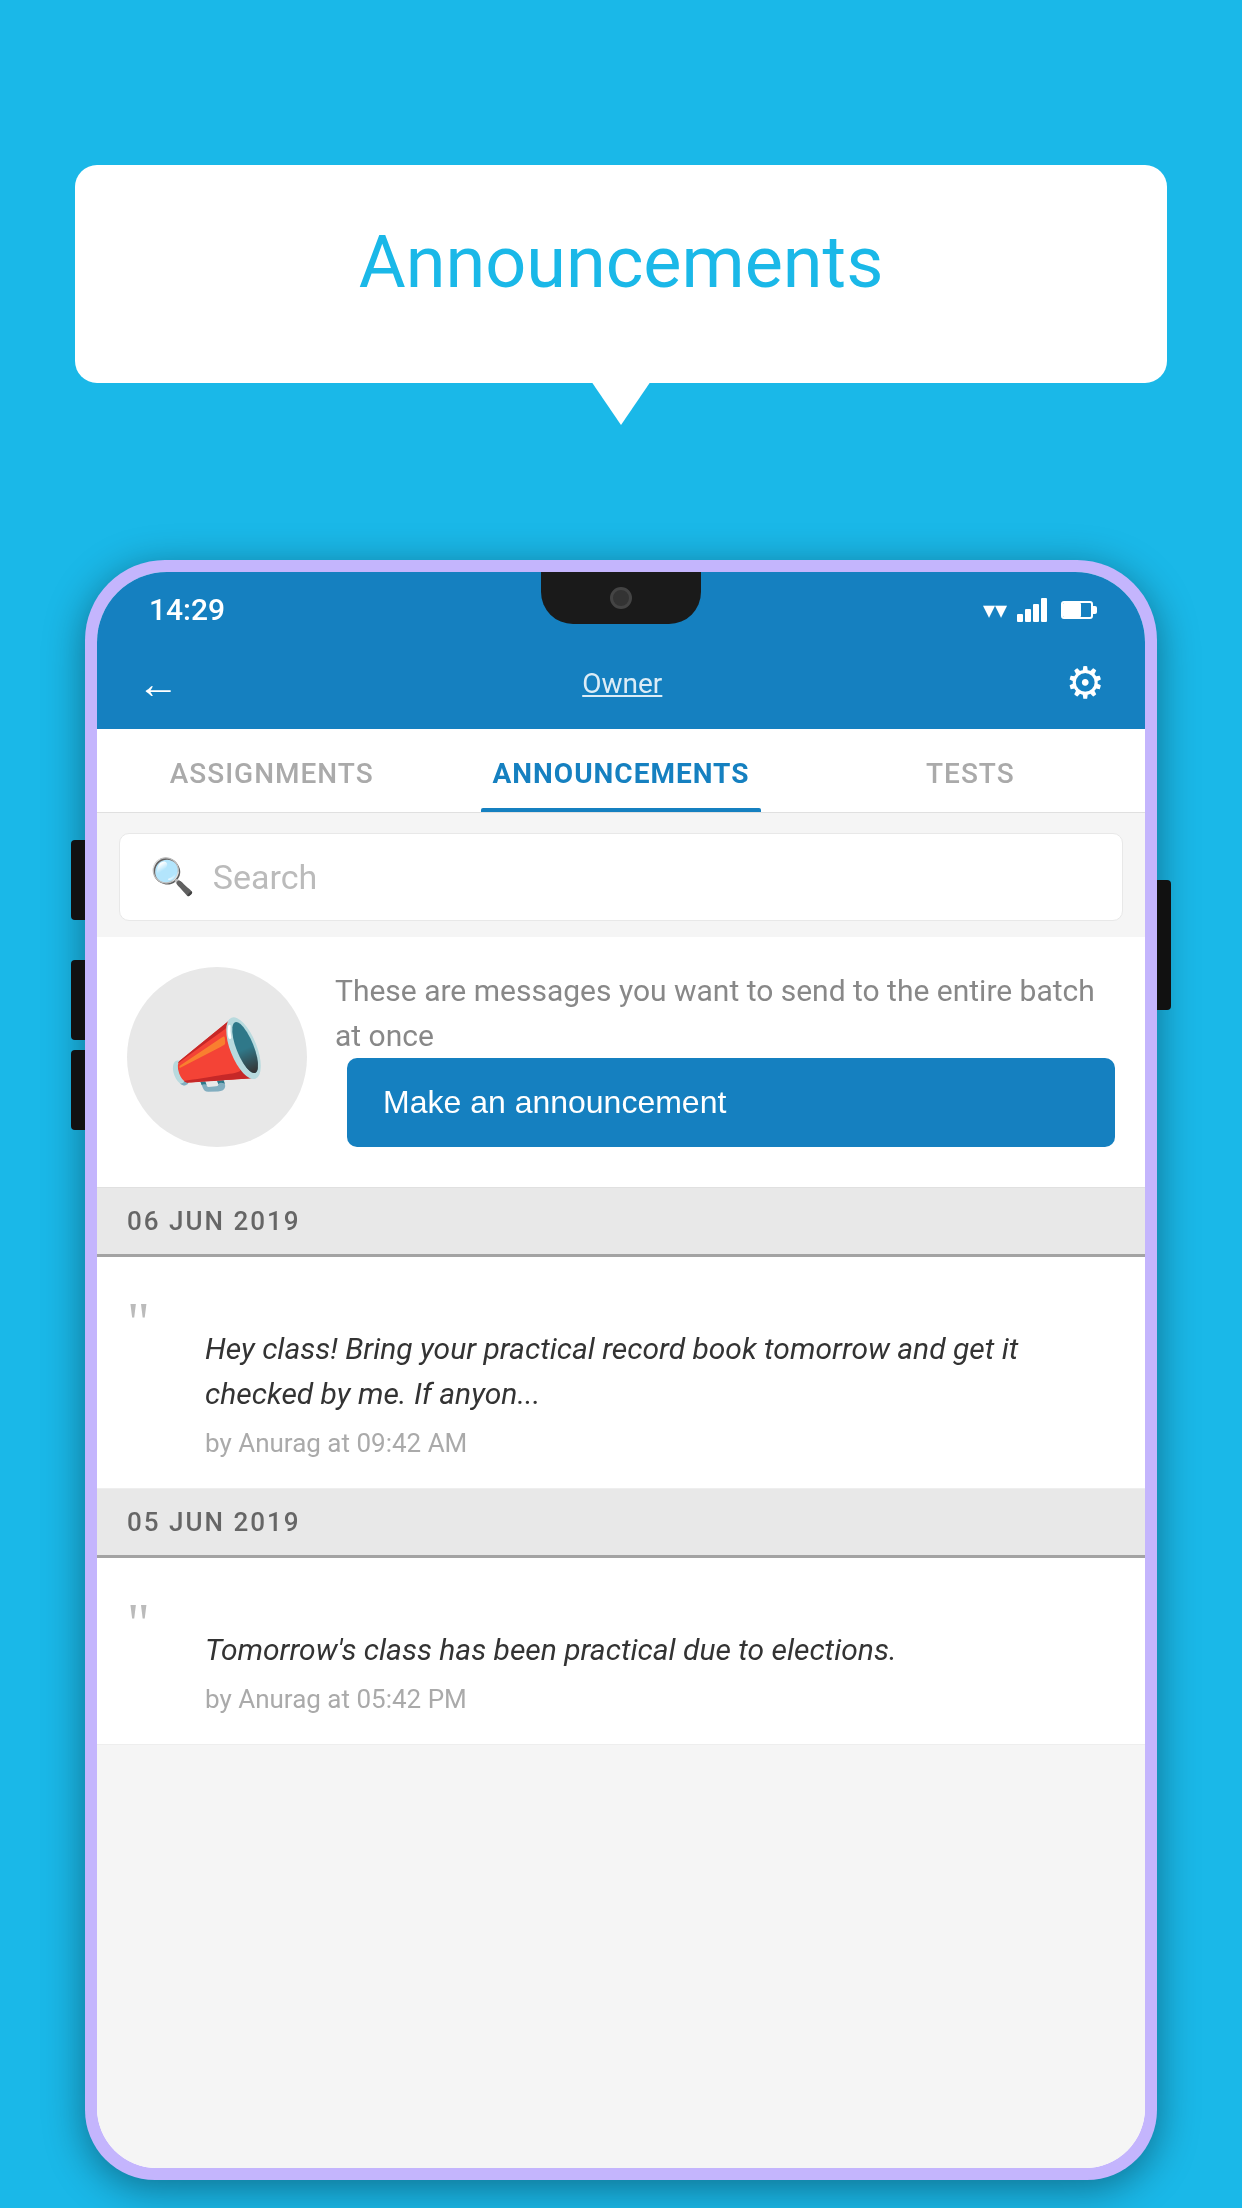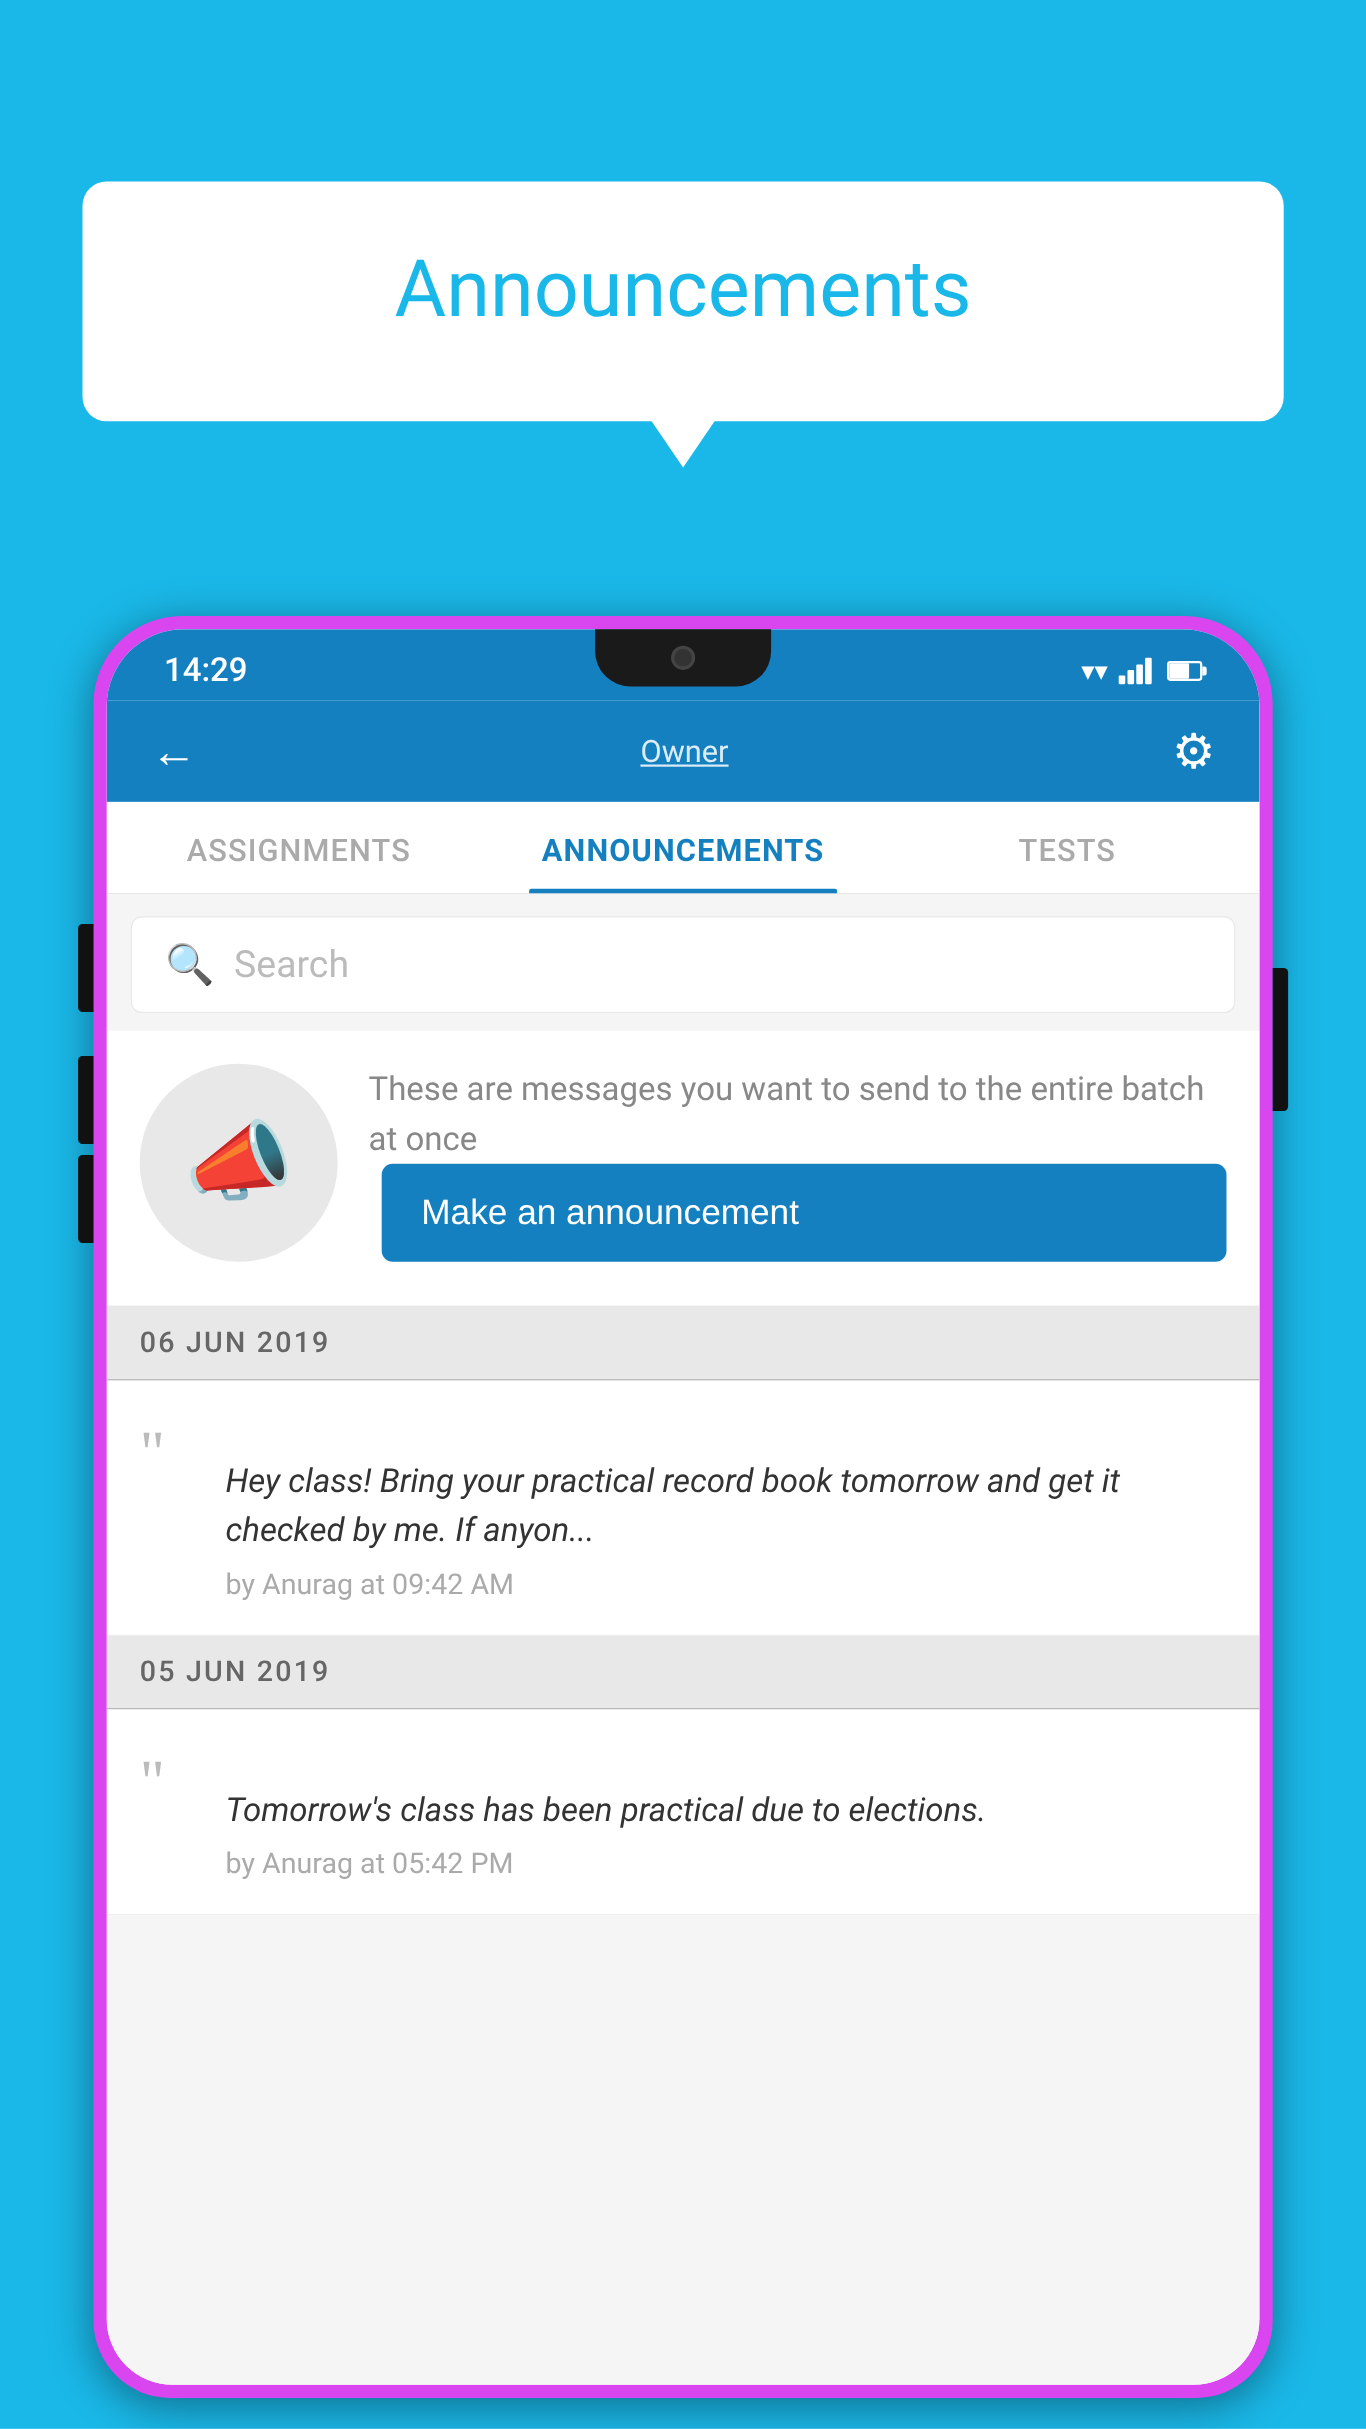--- a/index.html
+++ b/index.html
@@ -62,21 +62,21 @@
     
     .phone-container {
       position: absolute;
       top: 560px;
       left: 85px;
       right: 85px;
       bottom: 0;
     }
 
     .phone-frame {
-      background: #d946ef;
+      background: #c4b5fd;
       border-radius: 80px 80px 70px 70px;
       width: 100%;
       height: 1620px;
       position: relative;
       padding: 12px;
       box-shadow: 0 8px 40px rgba(0,0,0,0.4);
     }
 
     
     .phone-frame::before {
@@ -314,21 +314,21 @@
     }
 
     
     .date-separator {
       background: #e8e8e8;
       padding: 18px 30px;
       font-size: 26px;
       color: #666;
       font-weight: 500;
       letter-spacing: 2px;
-      border-bottom: 1px solid #a3a3a3;
+      border-bottom: 3px solid #a3a3a3;
     }
 
     
     .announcement-item {
       background: white;
       padding: 30px 30px 30px 30px;
       display: flex;
       align-items: flex-start;
       gap: 28px;
       border-bottom: 1px solid #eee;

